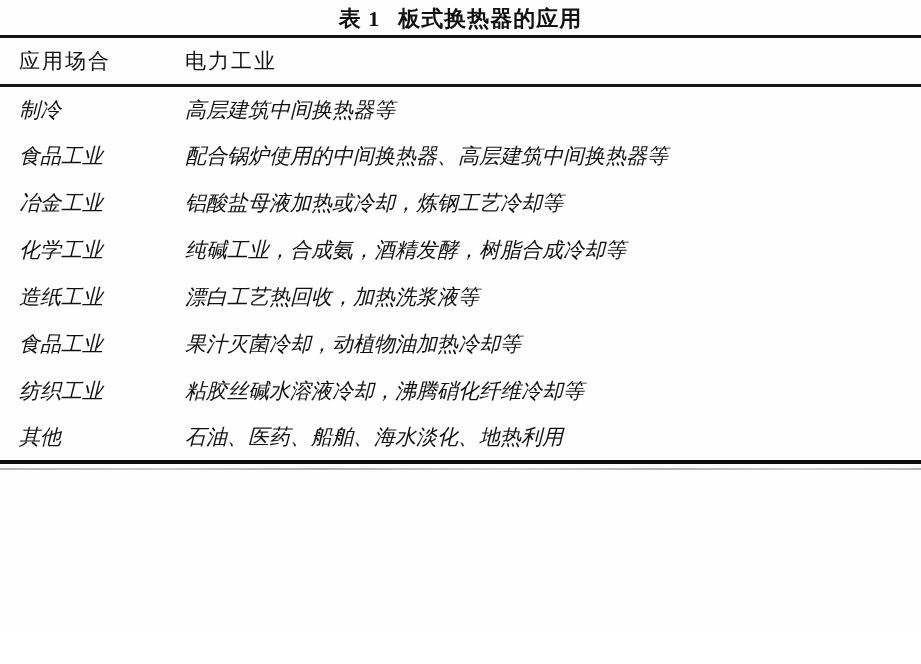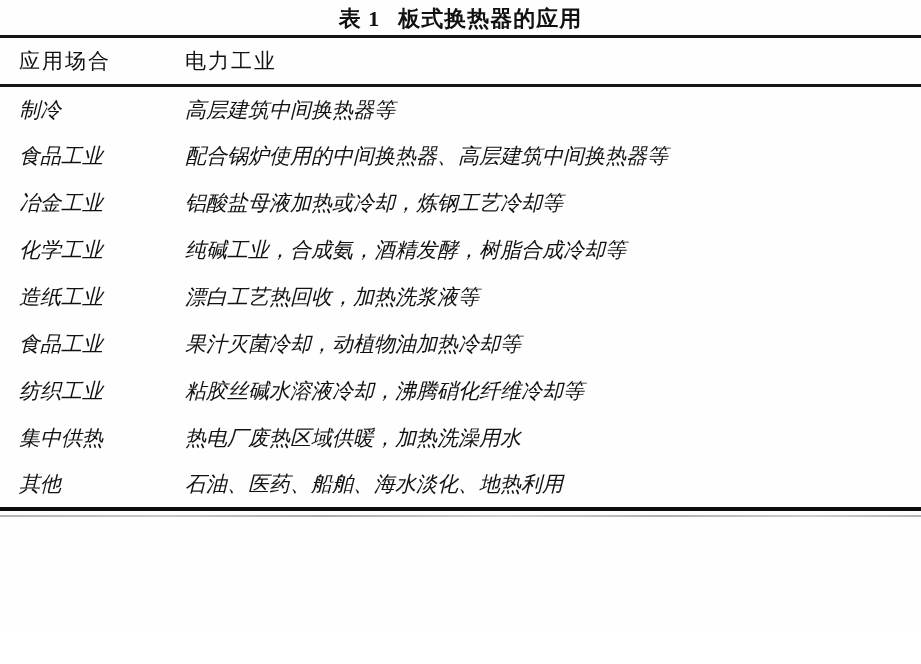--- a/index.html
+++ b/index.html
@@ -110,24 +110,20 @@
       </tr>
       <tr>
         <td class="cell-field">食品工业</td>
         <td class="cell-detail">果汁灭菌冷却，动植物油加热冷却等</td>
       </tr>
       <tr>
         <td class="cell-field">纺织工业</td>
         <td class="cell-detail">粘胶丝碱水溶液冷却，沸腾硝化纤维冷却等</td>
       </tr>
       <tr>
-        <td class="cell-field">集中供热</td>
-        <td class="cell-detail">热电厂废热区域供暖，加热洗澡用水</td>
-      </tr>
-      <tr>
         <td class="cell-field">其他</td>
         <td class="cell-detail">石油、医药、船舶、海水淡化、地热利用</td>
       </tr>
     </tbody>
   </table>
 
   <div class="bottom-echo"></div>
 
 </div>
 

